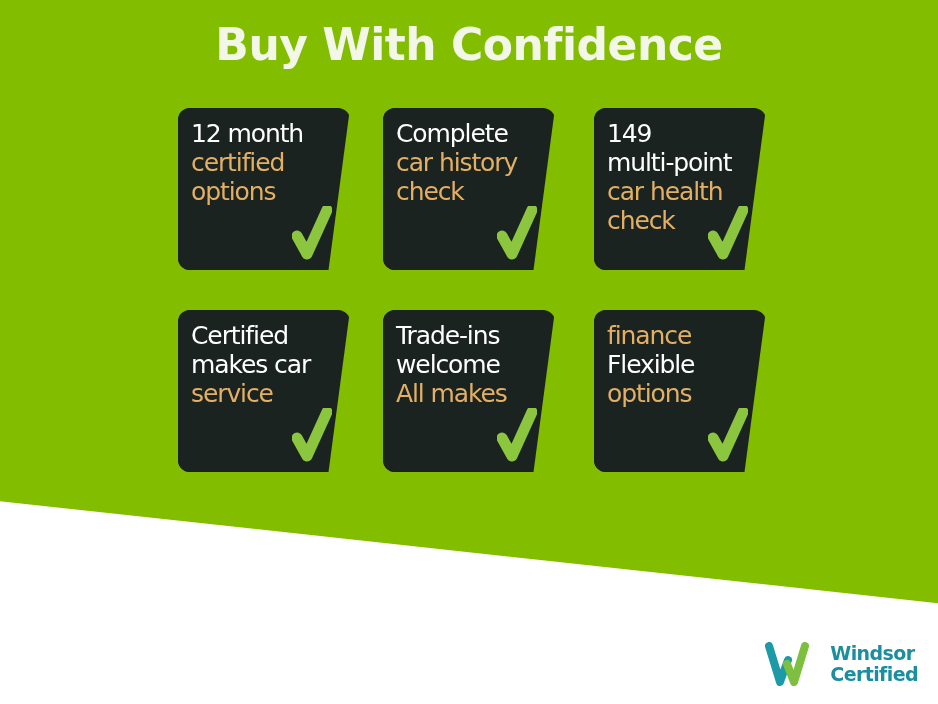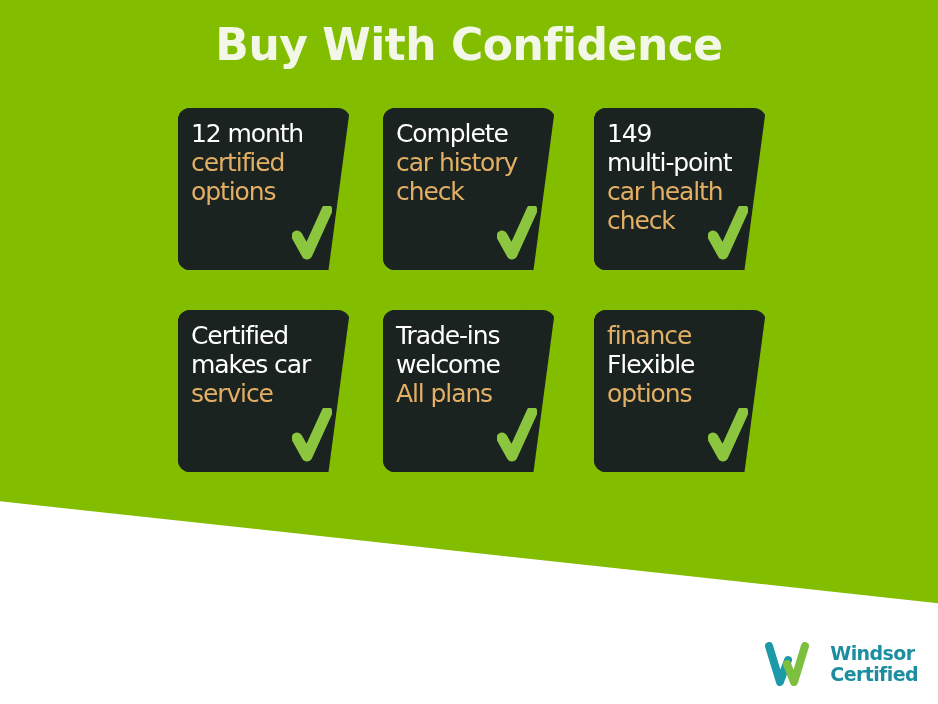--- a/index.html
+++ b/index.html
@@ -231,21 +231,21 @@
             <path d="M5 30 L15 48 L35 4" fill="none" stroke="#8cc63f" stroke-width="11" stroke-linecap="round" stroke-linejoin="round"></path>
           </svg>
         </div>
       </div>
 
       <div class="card c1">
         <div class="card-shape"></div>
         <div class="card-text">
           <span class="line white">Trade-ins</span>
           <span class="line white">welcome</span>
-          <span class="line tan">All plans</span>
+          <span class="line tan">All makes</span>
         </div>
         <div class="check">
           <svg viewBox="0 0 40 56" xmlns="http://www.w3.org/2000/svg">
             <path d="M5 30 L15 48 L35 4" fill="none" stroke="#8cc63f" stroke-width="11" stroke-linecap="round" stroke-linejoin="round"></path>
           </svg>
         </div>
       </div>
 
       <div class="card c2">
         <div class="card-shape"></div>

